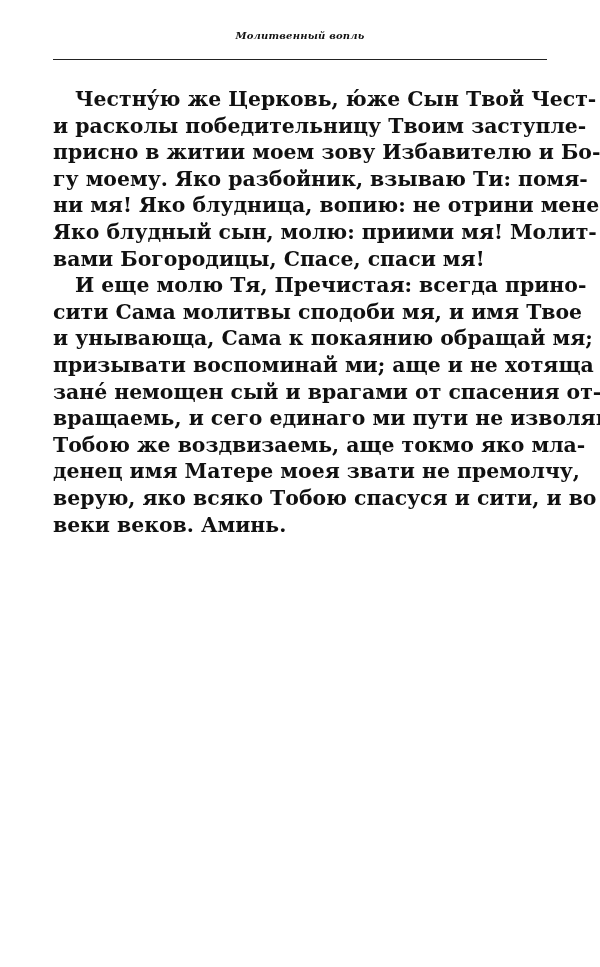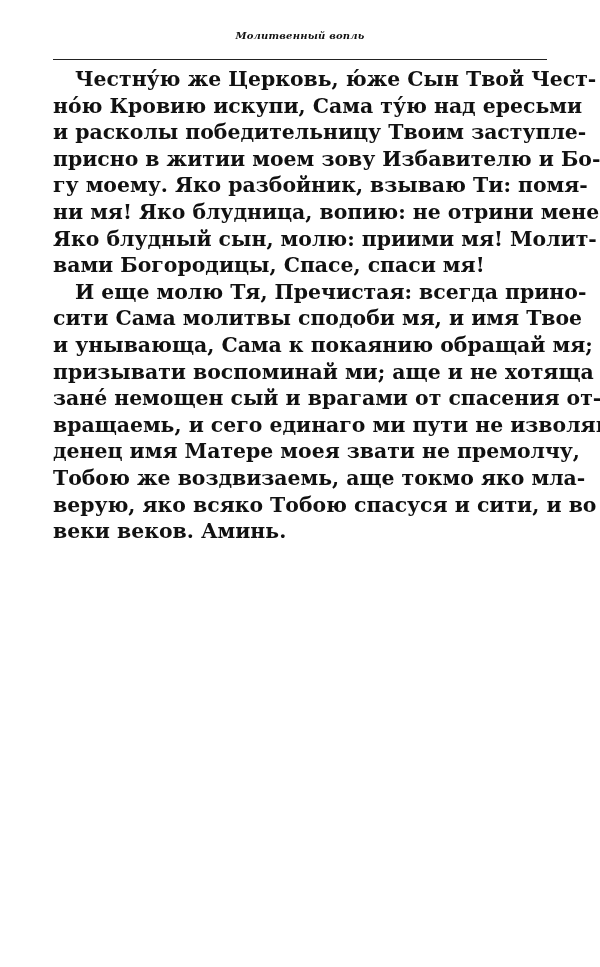--- a/index.html
+++ b/index.html
@@ -4,51 +4,50 @@
 <style>
   html, body { margin: 0; padding: 0; background: #ffffff; }
   body { width: 600px; height: 967px; position: relative; overflow: hidden;
          font-family: "DejaVu Serif", "Liberation Serif", serif; color: #111; }
   .page { position: absolute; left: 53px; top: 0; width: 494px; }
   .running-head { position: absolute; top: 30px; left: 0; width: 494px; text-align: center;
                   font-style: italic; font-weight: bold; font-size: 10px; letter-spacing: 0.2px;
                   font-family: "DejaVu Serif", serif; color: #111; }
   .rule { position: absolute; top: 59px; left: 0; width: 494px; height: 0;
           border-top: 1.5px solid #222; }
-  .body { position: absolute; top: 66px; left: 0; width: 494px; }
+  .body { position: absolute; top: 86px; left: 0; width: 494px; }
   .line { display: block; height: 26.6px; line-height: 26.6px; font-size: 20.4px;
           font-weight: bold; white-space: nowrap; text-align: justify; text-align-last: justify;
           letter-spacing: 0px; }
   .line.indent { padding-left: 22px; }
   .line.last { text-align-last: left; }
 </style>
 </head>
 <body>
 
 <div class="page">
   <div class="running-head">Молитвенный вопль</div>
   <div class="rule"></div>
 
   <div class="body">
     <div class="paragraph">
       <span class="line indent">Честну́ю же Церковь, ю́же Сын Твой Чест-</span>
-      <span class="line">но́ю Кровию искупи, Сама ту́ю над ересьми</span>
       <span class="line">и расколы победительницу Твоим заступле-</span>
       <span class="line">присно в житии моем зову Избавителю и Бо-</span>
       <span class="line">гу моему. Яко разбойник, взываю Ти: помя-</span>
       <span class="line">ни мя! Яко блудница, вопию: не отрини мене!</span>
       <span class="line">Яко блудный сын, молю: приими мя! Молит-</span>
       <span class="line last">вами Богородицы, Спасе, спаси мя!</span>
     </div>
     <div class="paragraph">
       <span class="line indent">И еще молю Тя, Пречистая: всегда прино-</span>
       <span class="line">сити Сама молитвы сподоби мя, и имя Твое</span>
       <span class="line">и унывающа, Сама к покаянию обращай мя;</span>
       <span class="line">призывати воспоминай ми; аще и не хотяща</span>
       <span class="line">зане́ немощен сый и врагами от спасения от-</span>
       <span class="line">вращаемь, и сего единаго ми пути не изволяю.</span>
+      <span class="line">Тобою же воздвизаемь, аще токмо яко мла-</span>
       <span class="line">денец имя Матере моея звати не премолчу,</span>
-      <span class="line">Тобою же воздвизаемь, аще токмо яко мла-</span>
       <span class="line">верую, яко всяко Тобою спасуся и сити, и во</span>
       <span class="line last">веки веков. Аминь.</span>
     </div>
   </div>
 </div>
 
 </body></html>

